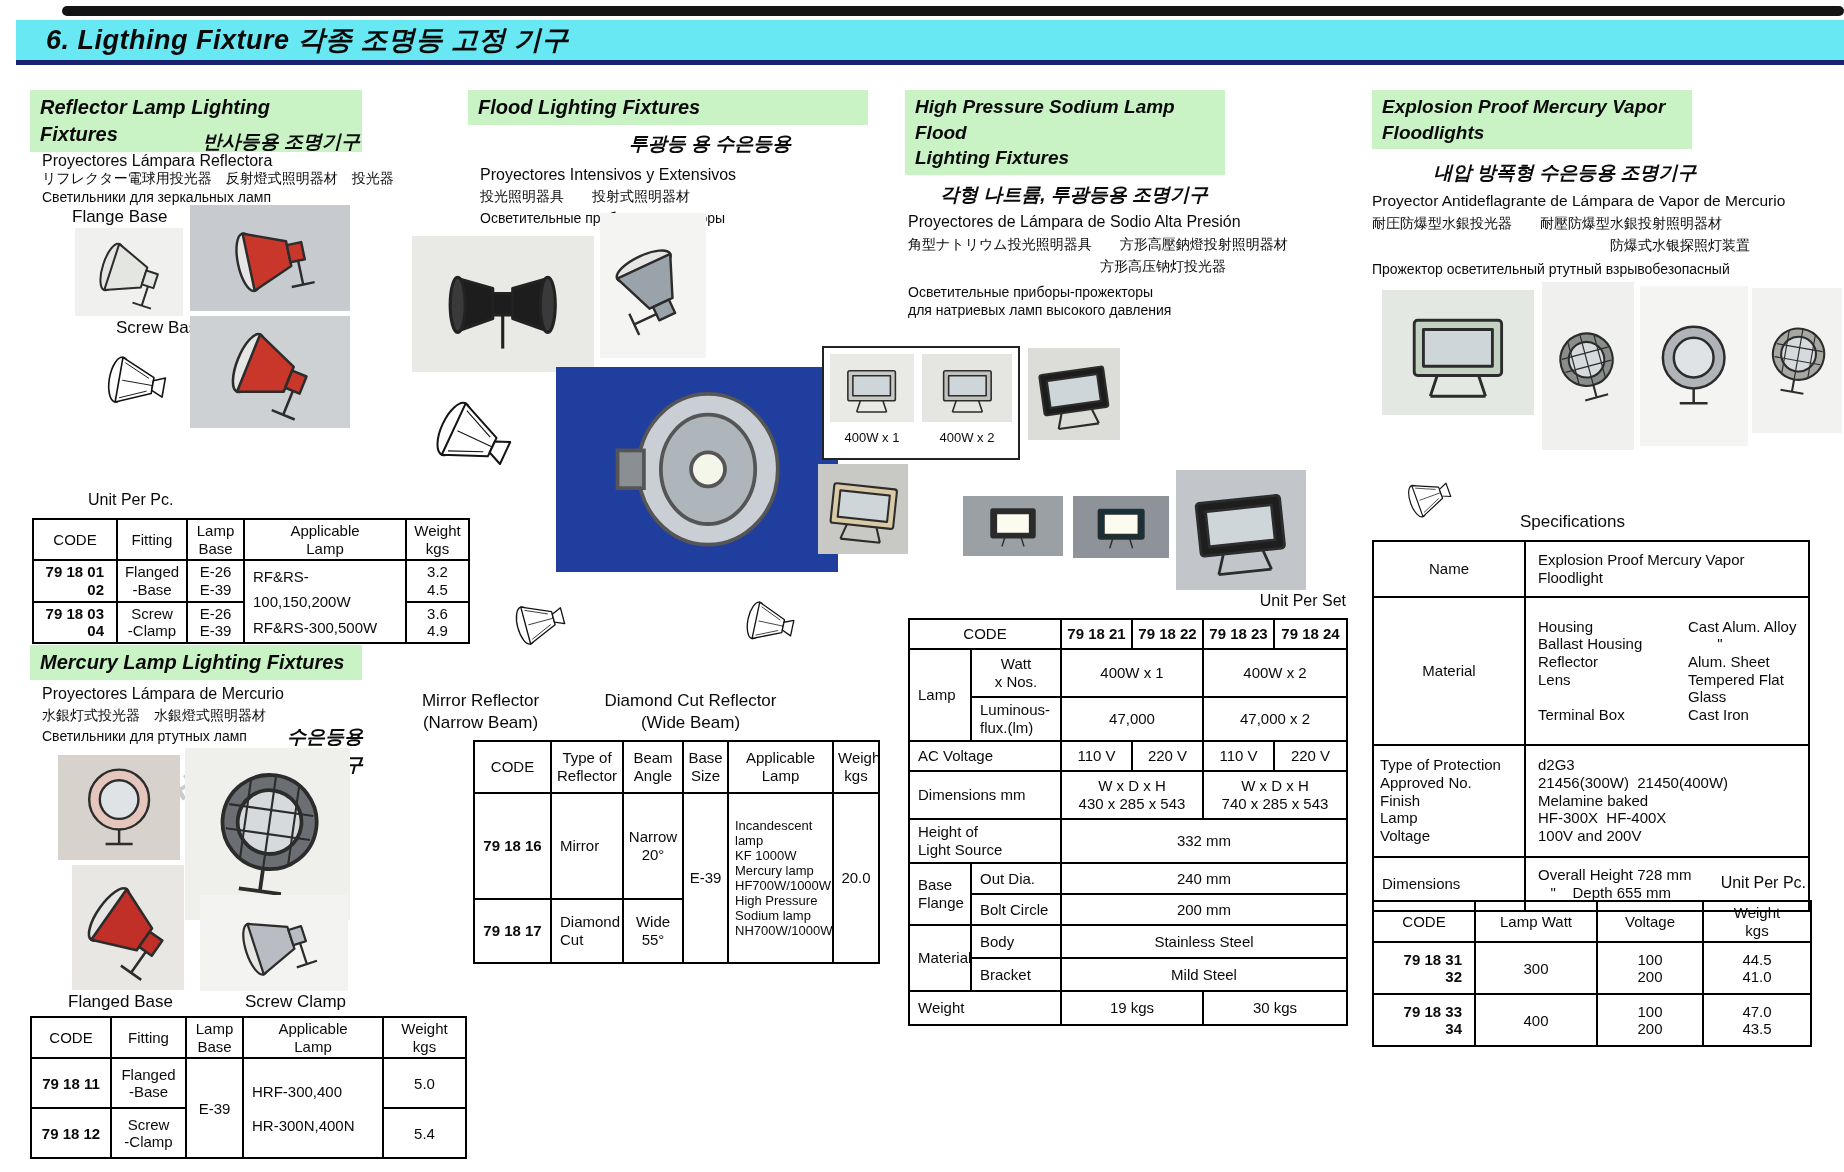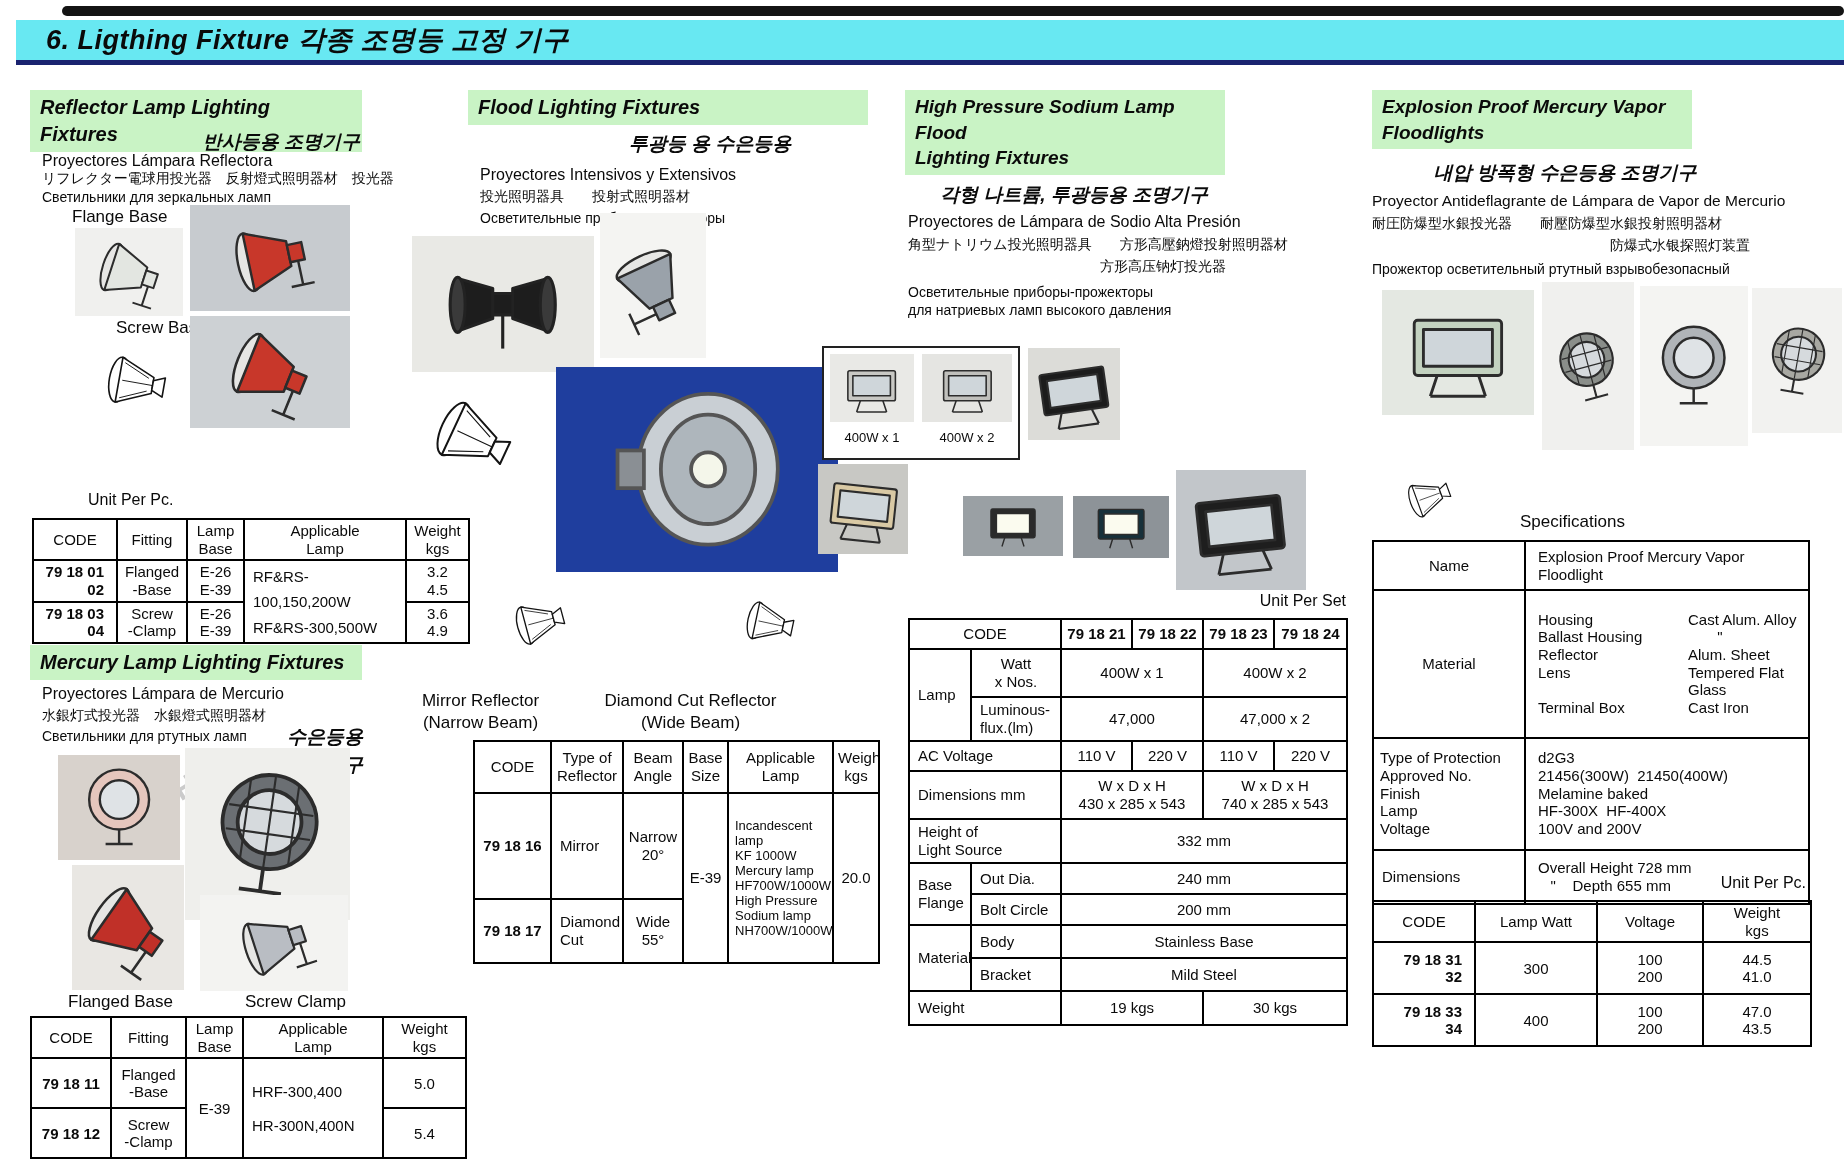--- a/index.html
+++ b/index.html
@@ -485,21 +485,21 @@
       <td class="lft">Out Dia.</td>
       <td colspan="4">240 mm</td>
     </tr>
     <tr style="height:31px">
       <td class="lft">Bolt Circle</td>
       <td colspan="4">200 mm</td>
     </tr>
     <tr style="height:33px">
       <td rowspan="2" class="lft">Material</td>
       <td class="lft">Body</td>
-      <td colspan="4">Stainless Base</td>
+      <td colspan="4">Stainless Steel</td>
     </tr>
     <tr style="height:33px">
       <td class="lft">Bracket</td>
       <td colspan="4">Mild Steel</td>
     </tr>
     <tr style="height:34px">
       <td colspan="2" class="lft">Weight</td>
       <td colspan="2">19 kgs</td>
       <td colspan="2">30 kgs</td>
     </tr>
@@ -564,21 +564,21 @@
     </div>
 
   <div class="abs" style="left:1520px;top:512px;font-size:17px;">Specifications</div>
 
   <table class="ct abs" style="left:1372px;top:540px;width:436px;">
     <colgroup>
         <col style="width:152px">
         <col style="width:284px">
       </colgroup>
     <tbody>
-        <tr style="height:49px">
+        <tr style="height:56px">
       <td>Name</td>
       <td class="lft" style="padding-left:12px;">Explosion Proof Mercury Vapor
 Floodlight</td>
     </tr>
     <tr style="height:114px">
       <td>Material</td>
       <td style="padding-left:12px;">
         <div class="spec-flex">
           <div class="k pre">Housing
 Ballast Housing

